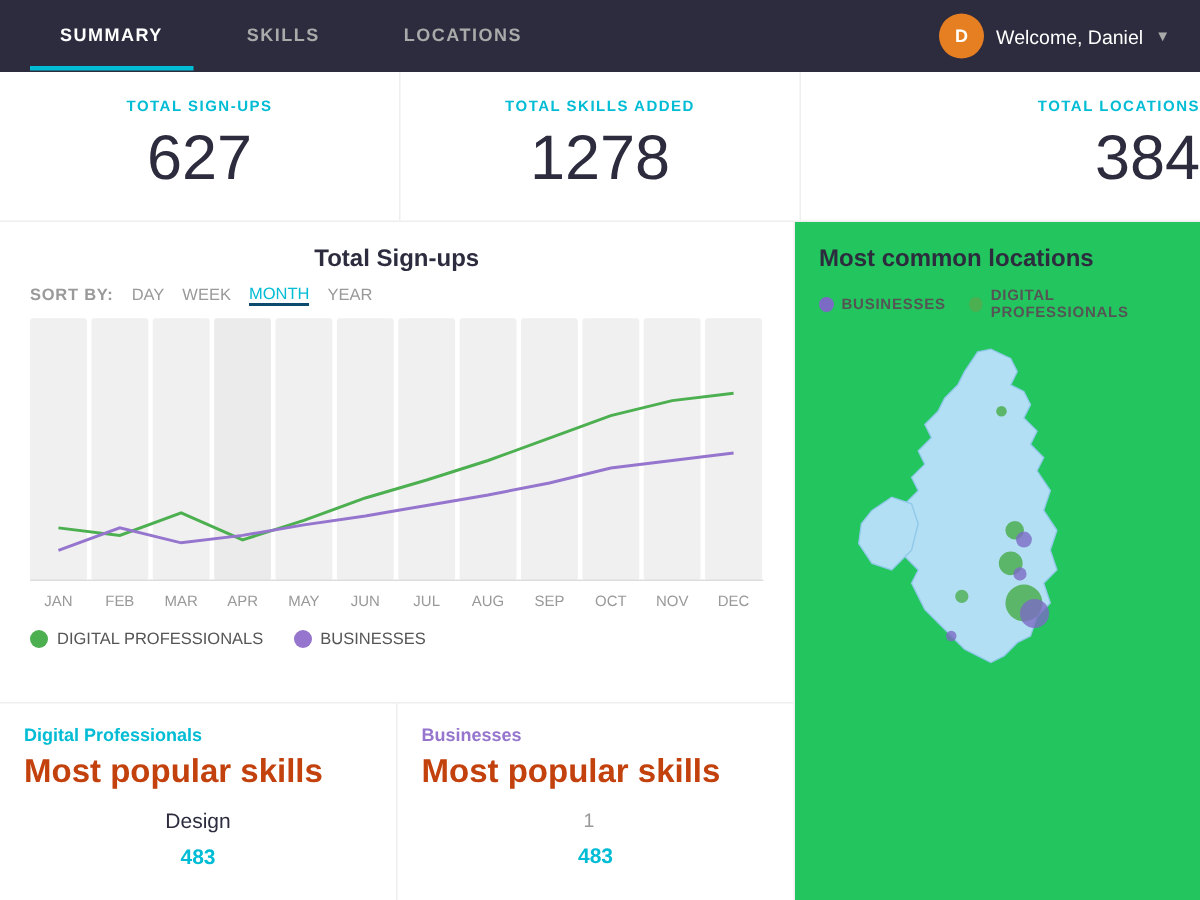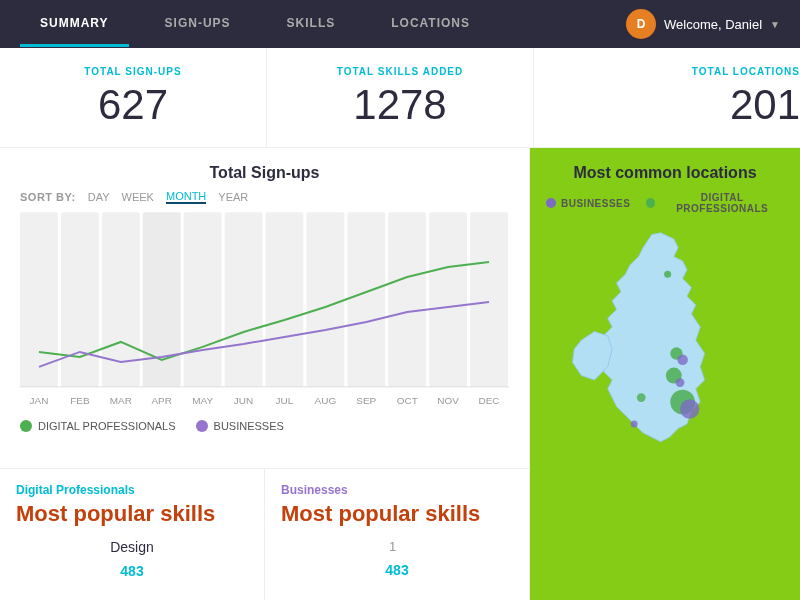--- a/index.html
+++ b/index.html
@@ -48,35 +48,34 @@
     .skills-category.dp { color: #00bcd4; }
     .skills-category.biz { color: #9575cd; }
     .skills-heading { font-size: 22px; font-weight: 700; color: #c2410c; margin-bottom: 12px; }
     .skill-item { display: flex; align-items: center; gap: 8px; font-size: 14px; color: #2c2c3e; margin-bottom: 6px; flex-direction: column; }
     .skill-rank { color: #999; font-size: 13px; width: 16px; }
     .skill-name { flex: 1; }
     .skill-count { font-weight: 600; color: #00bcd4; }
     .skill-count.biz { color: #00bcd4; }
 
     
-    .right-panel { flex: 1; background: #84cc16; padding: 16px; text-align: center; }
+    .right-panel { flex: 1; background: #22c55e; padding: 16px; }
     .map-title { font-size: 16px; font-weight: 600; color: #2c2c3e; margin-bottom: 10px; }
     .map-legend { display: flex; gap: 16px; margin-bottom: 8px; }
     .map-legend-item { display: flex; align-items: center; gap: 5px; font-size: 10px; color: #555; font-weight: 600; letter-spacing: 0.5px; text-transform: uppercase; }
     .map-legend-dot { width: 10px; height: 10px; border-radius: 50%; }
 
     .map-container { position: relative; width: 100%; height: 360px; }
   </style>
 </head>
 <body>
 
 <nav class="nav">
   <div class="nav-tabs">
     <div class="nav-tab active">SUMMARY</div>
-    <div class="nav-tab">SIGN-UPS</div>
     <div class="nav-tab">SKILLS</div>
     <div class="nav-tab">LOCATIONS</div>
   </div>
   <div class="nav-user">
     <div class="avatar">D</div>
     <span>Welcome, Daniel</span>
     <span style="color:#aaa;font-size:10px;">▼</span>
   </div>
 </nav>
 
@@ -84,21 +83,21 @@
   <div class="stat-item">
     <div class="stat-label">TOTAL SIGN-UPS</div>
     <div class="stat-value">627</div>
   </div>
   <div class="stat-item">
     <div class="stat-label">TOTAL SKILLS ADDED</div>
     <div class="stat-value">1278</div>
   </div>
   <div class="stat-item">
     <div class="stat-label">TOTAL LOCATIONS</div>
-    <div class="stat-value">201</div>
+    <div class="stat-value">384</div>
   </div>
 </div>
 
 <div class="main">
 
   <div class="left-panel">
     <div class="chart-section">
       <div class="chart-title">Total Sign-ups</div>
       <div class="sort-bar">
         <span class="sort-label">SORT BY:</span>

